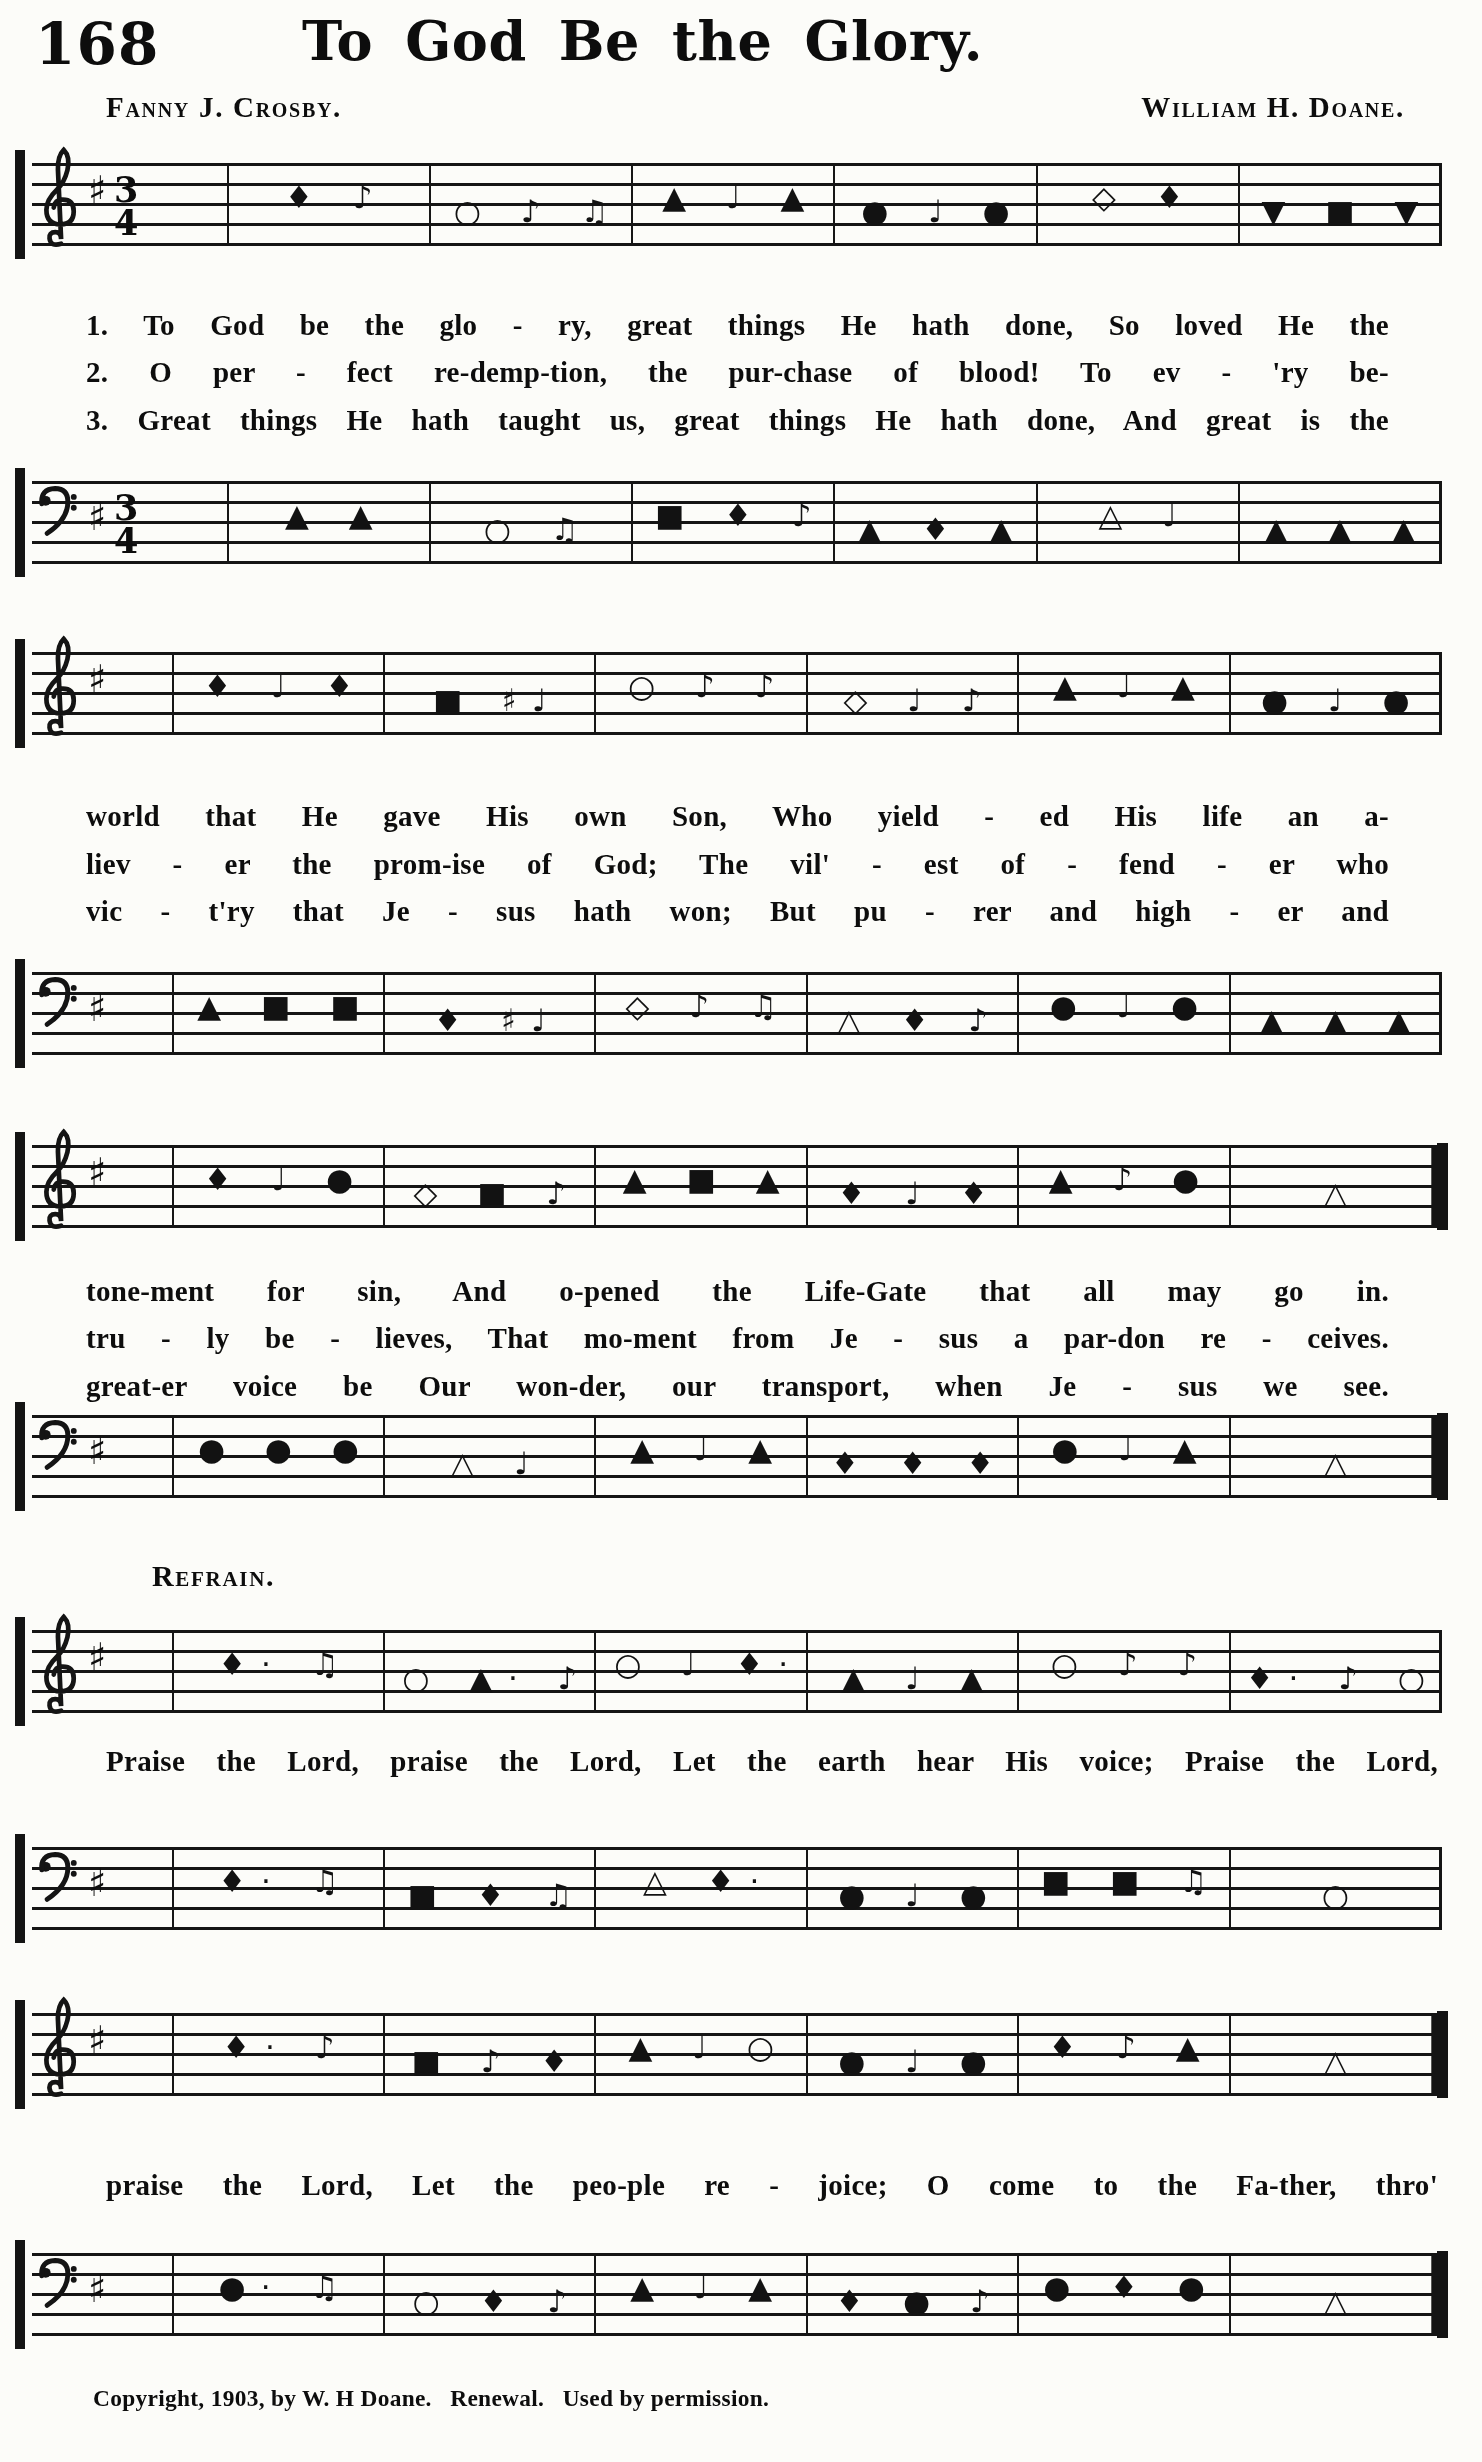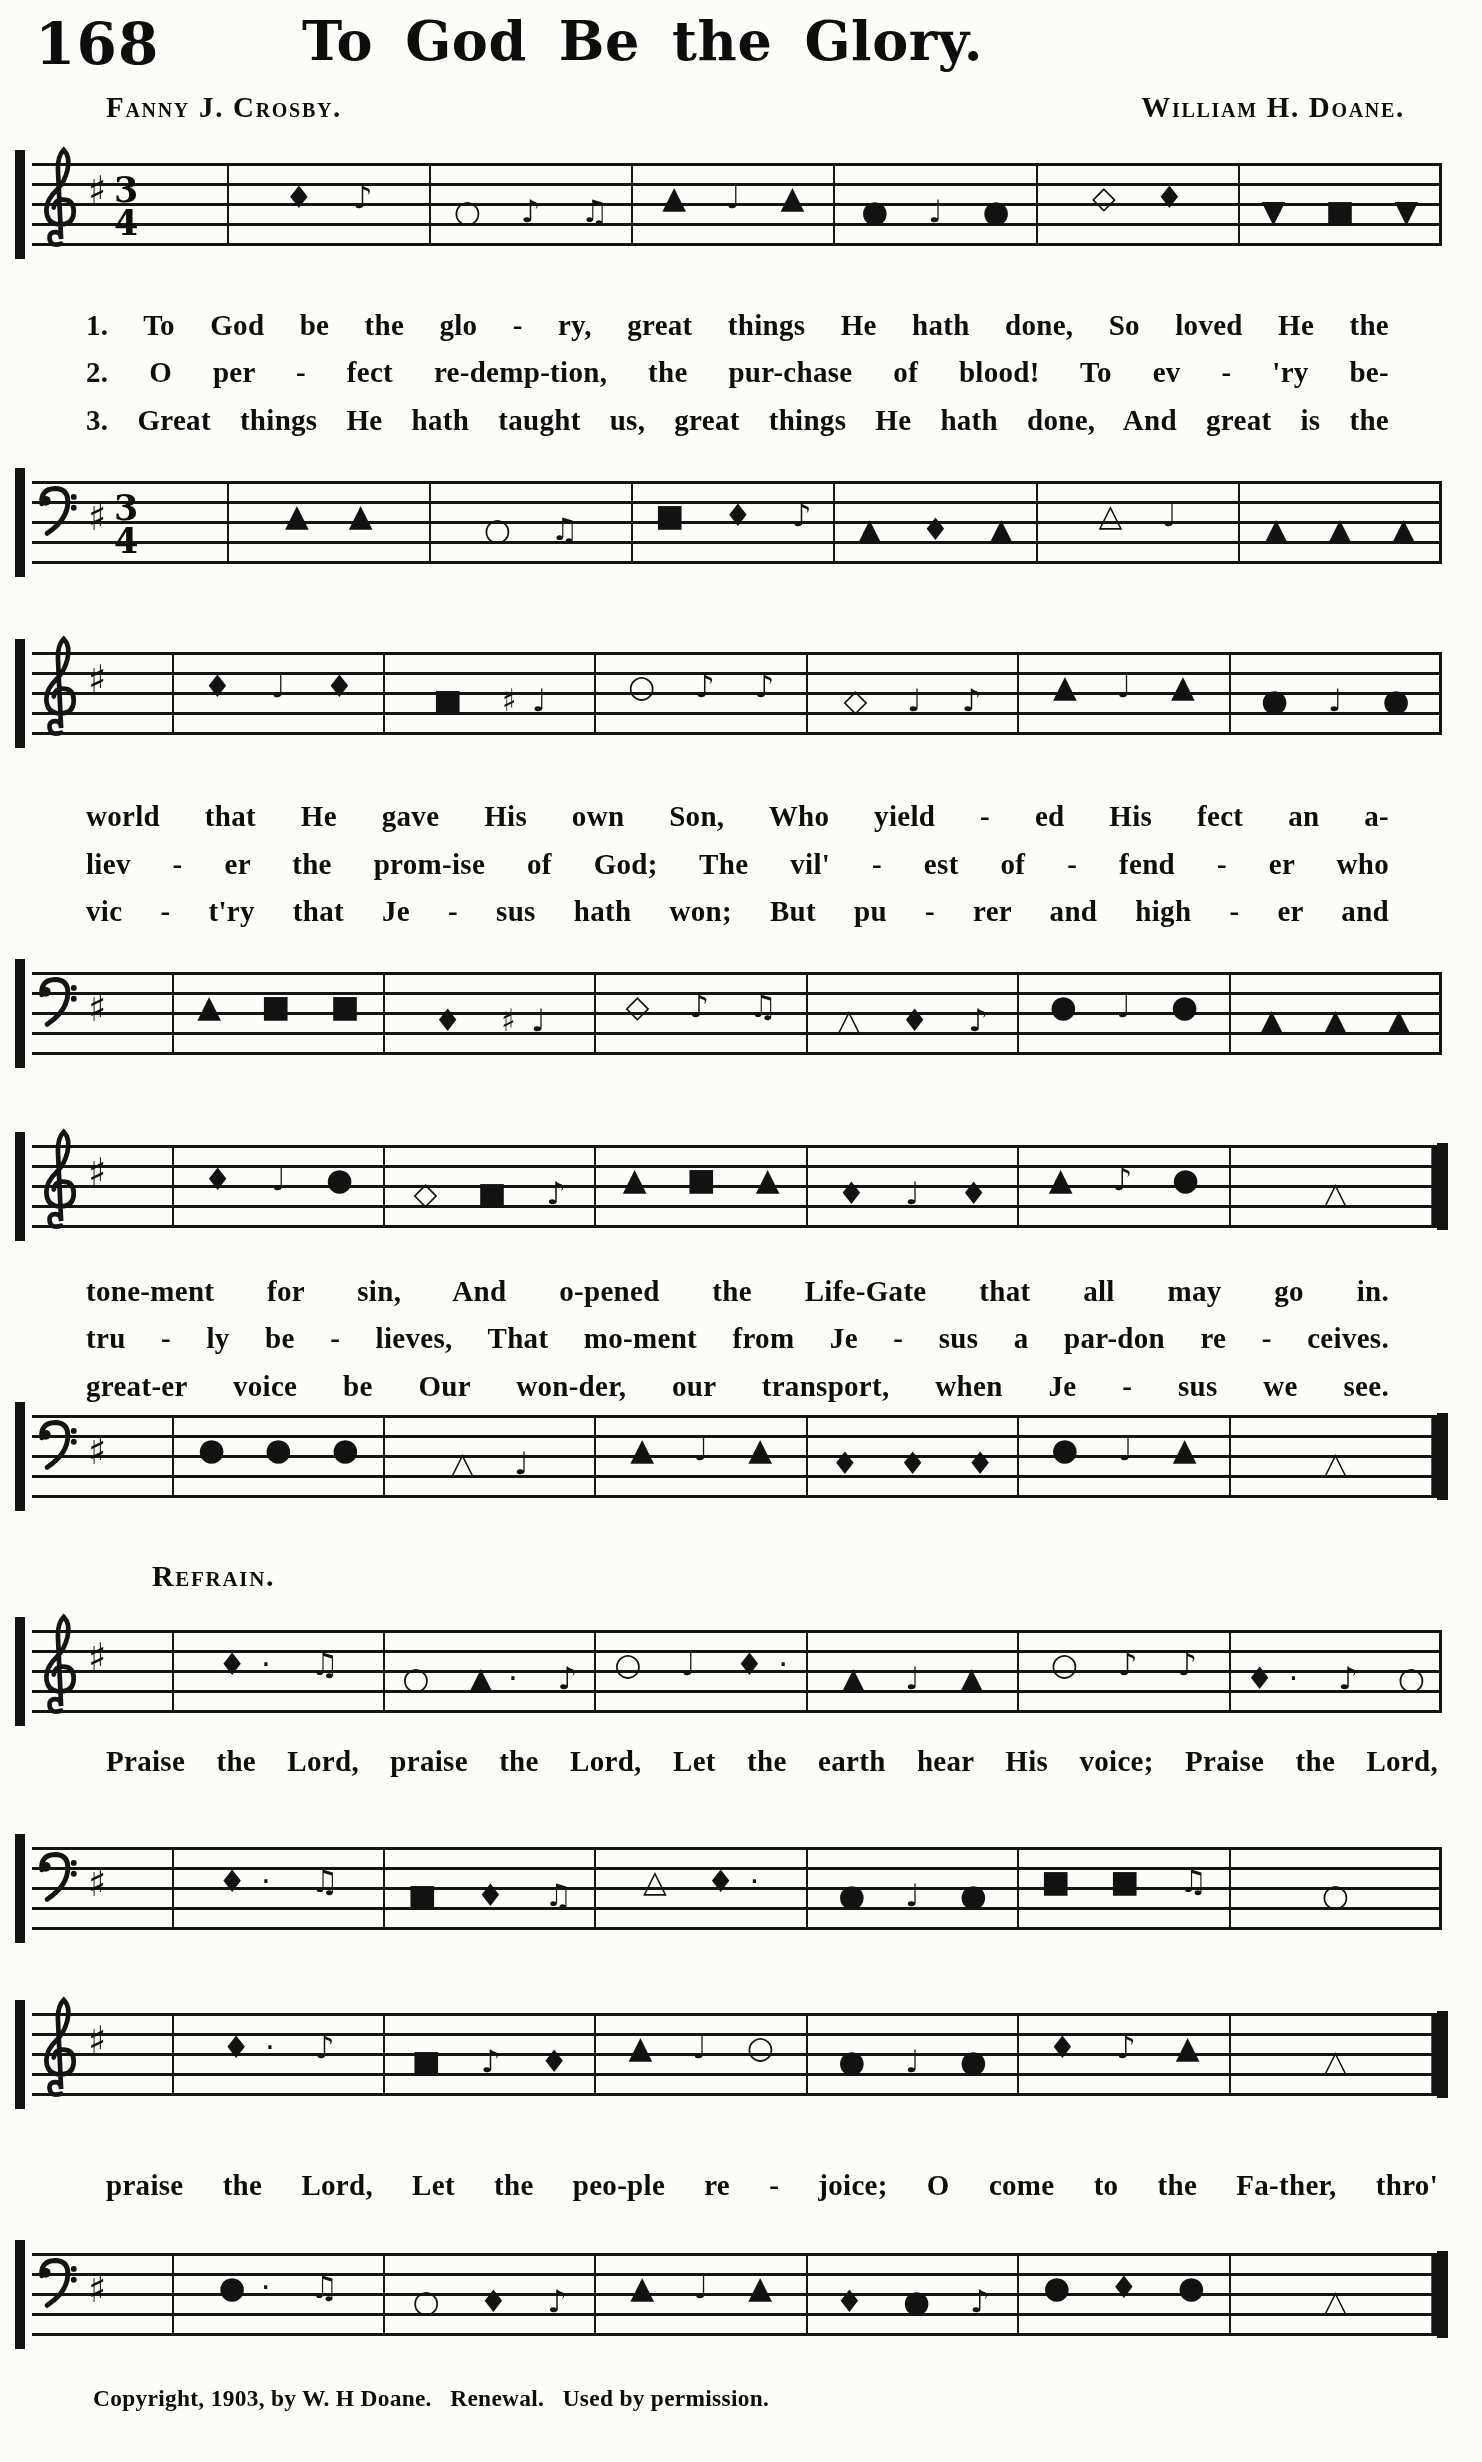--- a/index.html
+++ b/index.html
@@ -295,21 +295,21 @@
         <span class="measure">♦ ● ♪</span>
         <span class="measure">● ♦ ●</span>
         <span class="measure">△</span>
       </span>
   </div>
 
   <div class="lyric-line" style="top:302px">1. To God be the glo - ry, great things He hath done, So loved He the</div>
   <div class="lyric-line" style="top:349px">2. O per - fect re-demp-tion, the pur-chase of blood! To ev - 'ry be-</div>
   <div class="lyric-line" style="top:397px">3. Great things He hath taught us, great things He hath done, And great is the</div>
 
-  <div class="lyric-line" style="top:793px">world that He gave His own Son, Who yield - ed His fect an a-</div>
+  <div class="lyric-line" style="top:793px">world that He gave His own Son, Who yield - ed His life an a-</div>
   <div class="lyric-line" style="top:841px">liev - er the prom-ise of God; The vil' - est of - fend - er who</div>
   <div class="lyric-line" style="top:888px">vic - t'ry that Je - sus hath won; But pu - rer and high - er and</div>
 
   <div class="lyric-line" style="top:1268px">tone-ment for sin, And o-pened the Life-Gate that all may go in.</div>
   <div class="lyric-line" style="top:1315px">tru - ly be - lieves, That mo-ment from Je - sus a par-don re - ceives.</div>
   <div class="lyric-line" style="top:1363px">great-er voice be Our won-der, our transport, when Je - sus we see.</div>
 
   <div class="refrain-label">Refrain.</div>
   <div class="lyric-line refrain-line" style="top:1738px">Praise the Lord, praise the Lord, Let the earth hear His voice; Praise the Lord,</div>
   <div class="lyric-line refrain-line" style="top:2162px">praise the Lord, Let the peo-ple re - joice; O come to the Fa-ther, thro'</div>

